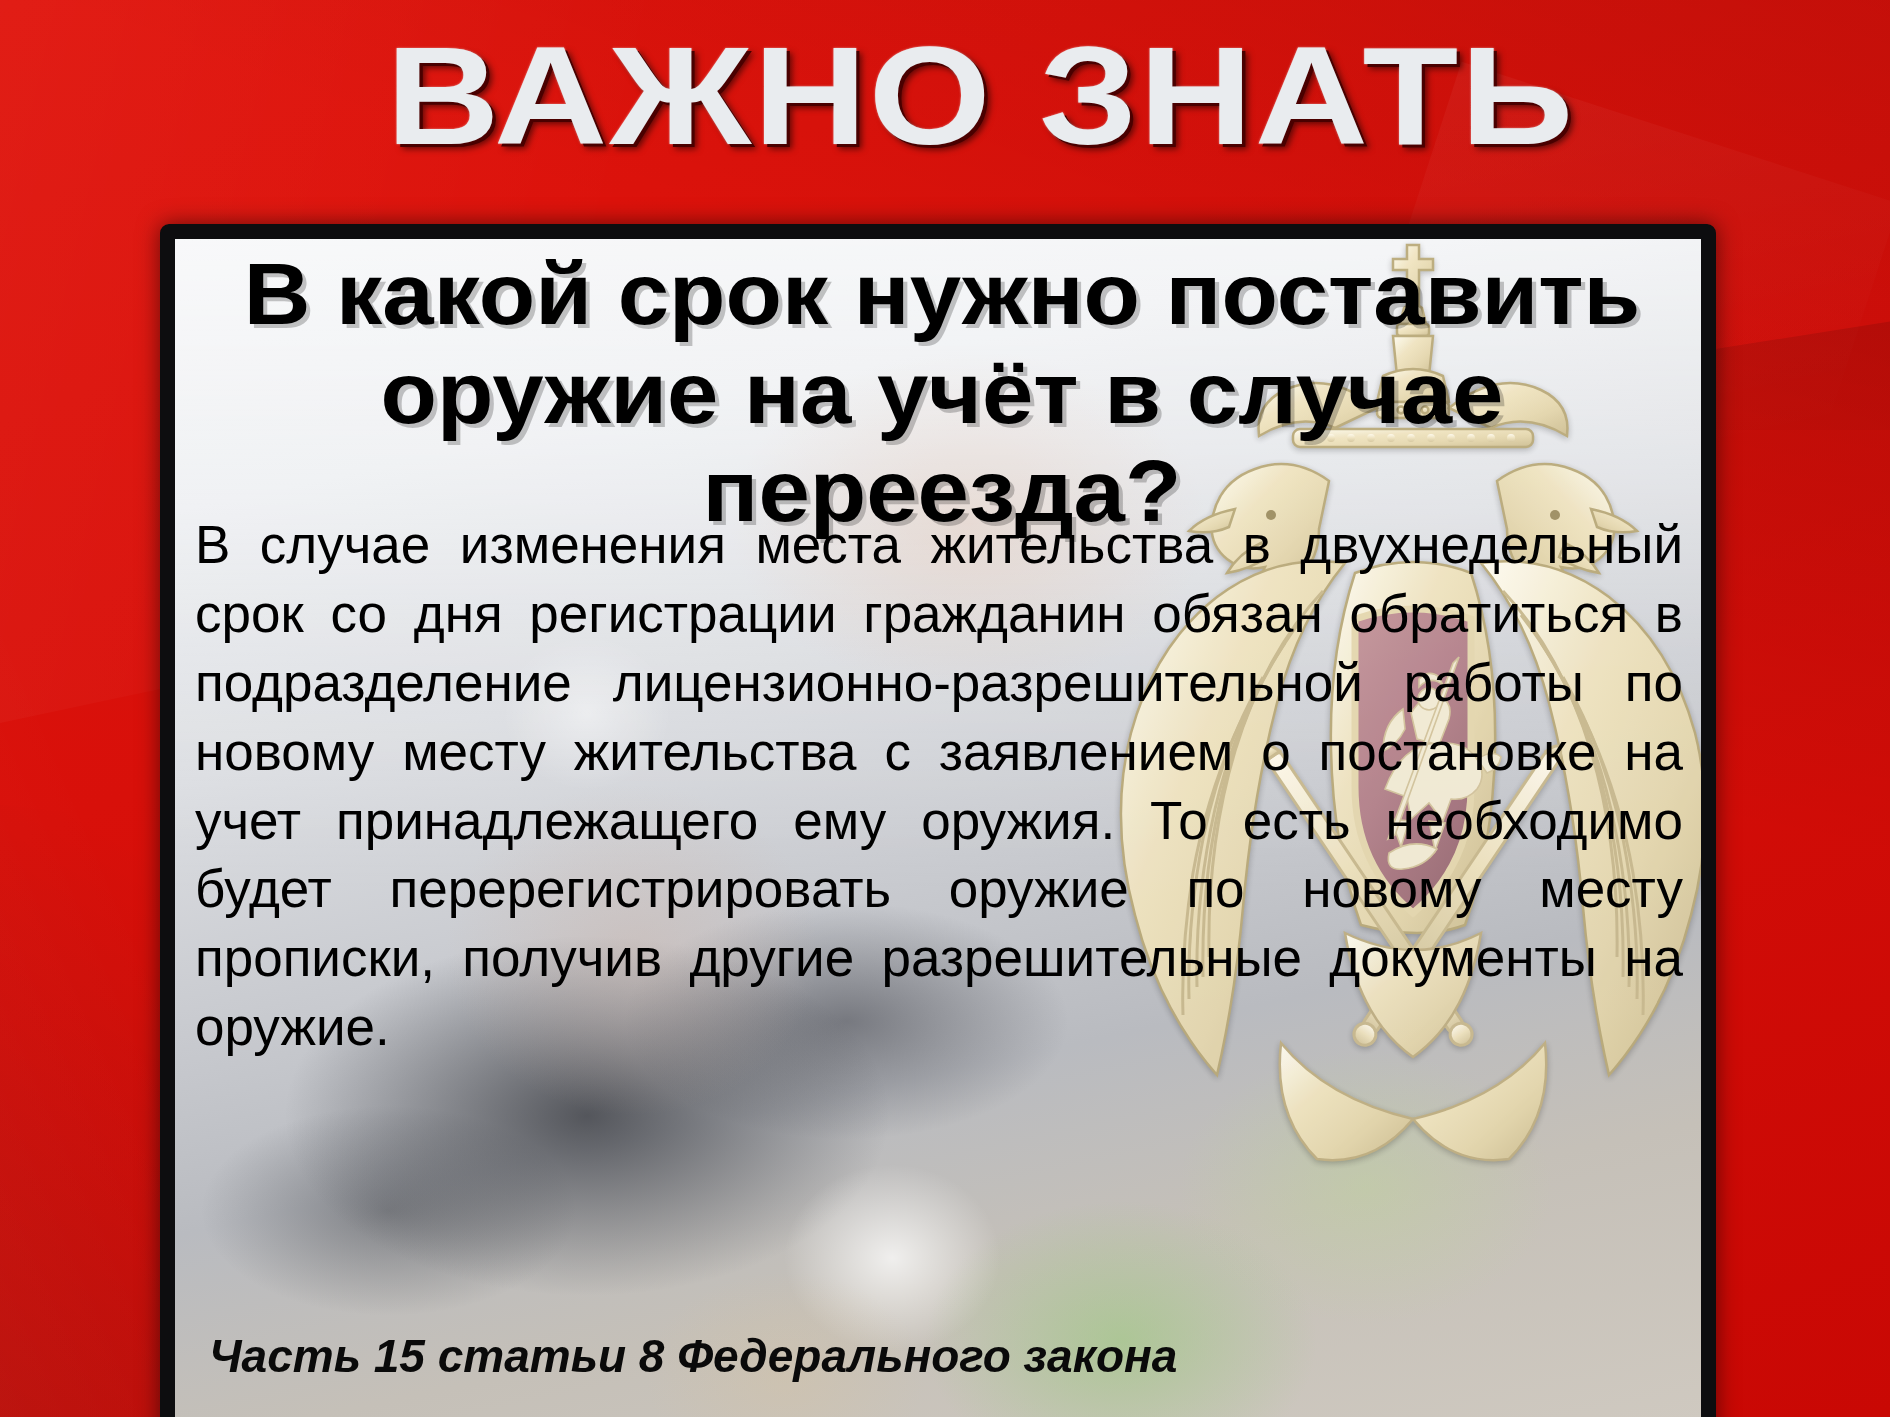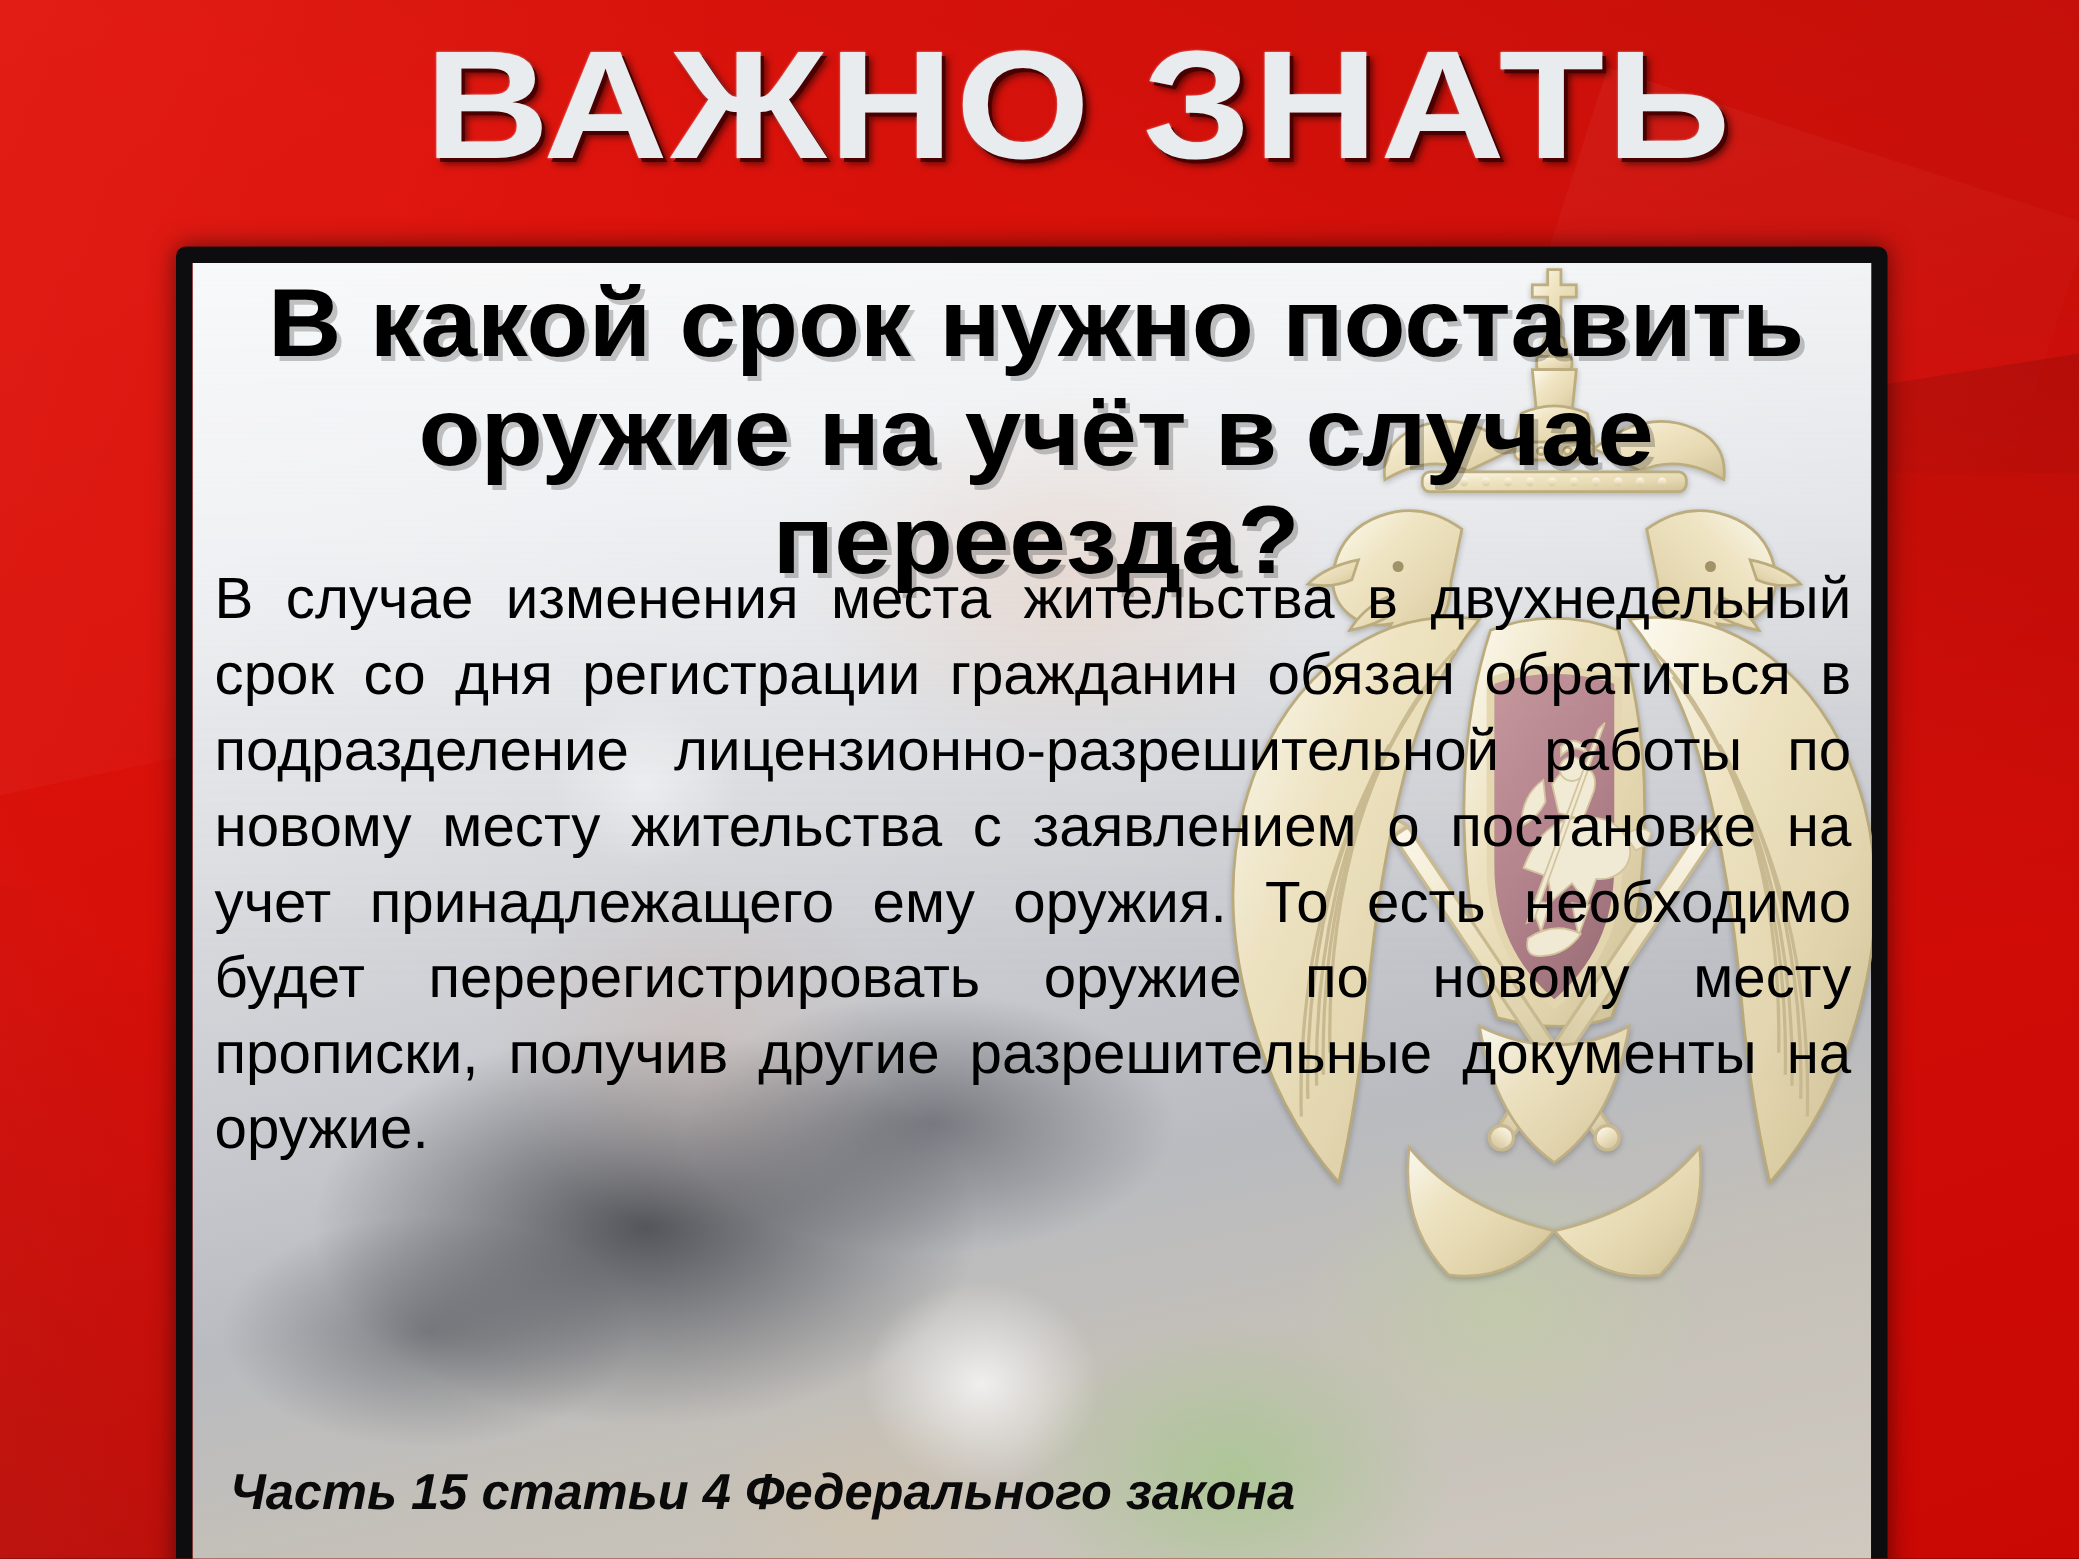--- a/index.html
+++ b/index.html
@@ -375,19 +375,19 @@
       <div id="heading">
         <span class="hl">В какой срок нужно поставить</span>
         <span class="hl">оружие на учёт в случае переезда?</span>
       </div>
 
       <div id="body">
         <p><span class="red">В случае изменения места жительства в двухнедельный срок со дня регистрации</span><span> гражданин обязан обратиться в подразделение лицензионно-разрешительной работы по новому месту жительства с заявлением о постановке на учет принадлежащего ему оружия. То есть необходимо будет перерегистрировать оружие по новому месту прописки, получив другие разрешительные документы на оружие.</span></p>
       </div>
 
       <div id="footnote">
-        <span class="fl">Часть 15 статьи 4 Федерального закона</span>
+        <span class="fl">Часть 15 статьи 8 Федерального закона</span>
       </div>
 
     </div>
   </div>
 
 </div>
 
 </body></html>

